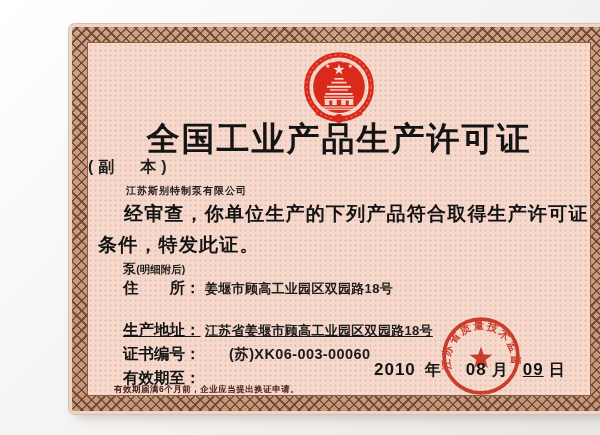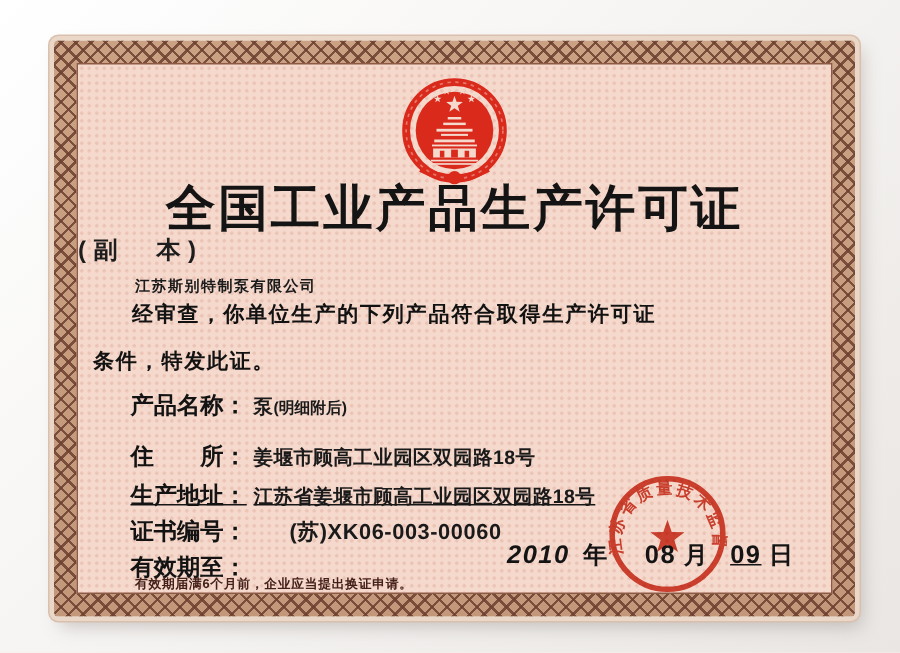--- a/index.html
+++ b/index.html
@@ -1,21 +1,21 @@
 <!DOCTYPE html>
 <html><head>
 <meta charset="utf-8">
 <style>
   html,body{margin:0;padding:0;}
   body{
     width:600px;height:435px;overflow:hidden;
     font-family:"Liberation Sans","DejaVu Sans",sans-serif;
     background:linear-gradient(135deg,#ffffff 0%,#f4f2f0 55%,#e9e6e3 100%);
   }
-  .scan{position:relative;width:544px;height:435px;}
+  .scan{position:relative;width:544px;height:435px;margin-left:36px;}
 
   
   .certificate{
     position:absolute;left:36px;top:27px;width:534px;height:384px;
     box-sizing:border-box;padding:15px;
     background:
       repeating-linear-gradient(45deg, rgba(109,65,48,.85) 0 1.6px, rgba(109,65,48,0) 1.6px 7px),
       repeating-linear-gradient(-45deg, rgba(109,65,48,.85) 0 1.6px, rgba(109,65,48,0) 1.6px 7px),
       linear-gradient(#cba183,#c2977a);
     box-shadow:0 0 0 3px #ead7c7, 0 0 0 4px #d9c0ae, 4px 6px 12px rgba(110,100,95,.35);
@@ -39,43 +39,43 @@
     font-size:33px;font-weight:900;letter-spacing:2px;color:#141414;
   }
   .subtitle{
     position:absolute;left:0;right:0;top:114px;
     font-size:16px;font-weight:600;letter-spacing:5px;color:#1d1d1d;
   }
   .company{
     position:absolute;left:38px;top:141px;
     font-size:10px;font-weight:600;letter-spacing:1px;color:#1b1b1b;
   }
-  .statement{position:absolute;font-size:14px;font-weight:800;letter-spacing:1.2px;color:#121212;font-family:Liberation Serif, serif;}
+  .statement{position:absolute;font-size:19px;font-weight:800;letter-spacing:1.2px;color:#121212;font-family:Liberation Serif, serif;}
   .statement.l1{left:36px;top:158px;}
   .statement.l2{left:10px;top:189px;}
 
   
   .field{position:absolute;left:35px;display:flex;align-items:baseline;white-space:nowrap;}
   .flabel{font-size:15.5px;font-weight:800;color:#131313;width:82px;flex:0 0 82px;}
   .fvalue{font-size:13px;font-weight:700;color:#1a1a1a;letter-spacing:.3px;}
   .fvalue.num{font-size:14.5px;letter-spacing:.4px;}
   .fnote{font-size:10.5px;font-weight:700;color:#1a1a1a;}
-  .row0{top:217px;} .row1{top:251px;} .row2{top:277px;text-decoration:underline;} .row3{top:301px;gap:24px;} .row4{top:325px;}
+  .row0{top:217px;} .row1{top:235px;} .row2{top:277px;text-decoration:underline;} .row3{top:301px;gap:24px;} .row4{top:325px;}
 
   .note{
-    position:absolute;left:38px;top:341px;
+    position:absolute;left:26px;top:341px;
     font-size:8.5px;font-weight:700;letter-spacing:.5px;color:#44201a;
   }
 
   
   .date-row{position:absolute;left:286px;top:317px;white-space:nowrap;z-index:1;
     font-weight:800;color:#141414;}
   .date-row .num{font-size:17px;letter-spacing:1px;}
   .date-row .unit{font-size:16px;}
-  .gap-a{margin-right:9px;font-style:italic;} .gap-b{margin-right:25px;} .gap-c{margin-right:5px;}
+  .gap-a{margin-right:9px;} .gap-b{margin-right:25px;} .gap-c{margin-right:5px;}
   .gap-d{margin-right:15px;} .gap-e{margin-right:5px;text-decoration:underline;}
 
   
   .seal{position:absolute;left:352px;top:272px;width:82px;height:82px;z-index:2;
     opacity:.92;mix-blend-mode:multiply;}
 </style>
 </head>
 <body>
 
 <div class="scan">
@@ -112,21 +112,20 @@
         </svg>
       </div>
 
       <div class="title">全国工业产品生产许可证</div>
       <div class="subtitle">(副　本)</div>
       <div class="company">江苏斯别特制泵有限公司</div>
       <div class="statement l1">经审查，你单位生产的下列产品符合取得生产许可证</div>
       <div class="statement l2">条件，特发此证。</div>
 
       <div class="field row0">
-        <span class="flabel">产品名称：</span>
         <span class="fvalue">泵</span>
         <span class="fnote">(明细附后)</span>
       </div>
       <div class="field row1">
         <span class="flabel">住　　所：</span>
         <span class="fvalue">姜堰市顾高工业园区双园路18号</span>
       </div>
       <div class="field row2">
         <span class="flabel">生产地址：</span>
         <span class="fvalue">江苏省姜堰市顾高工业园区双园路18号</span>

